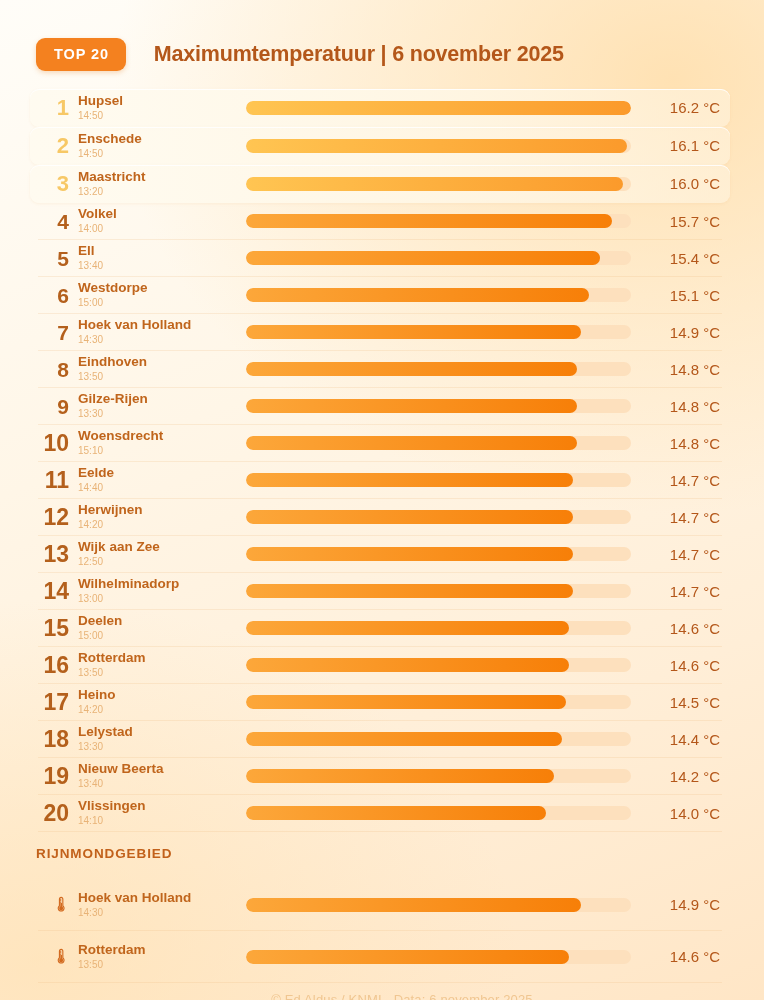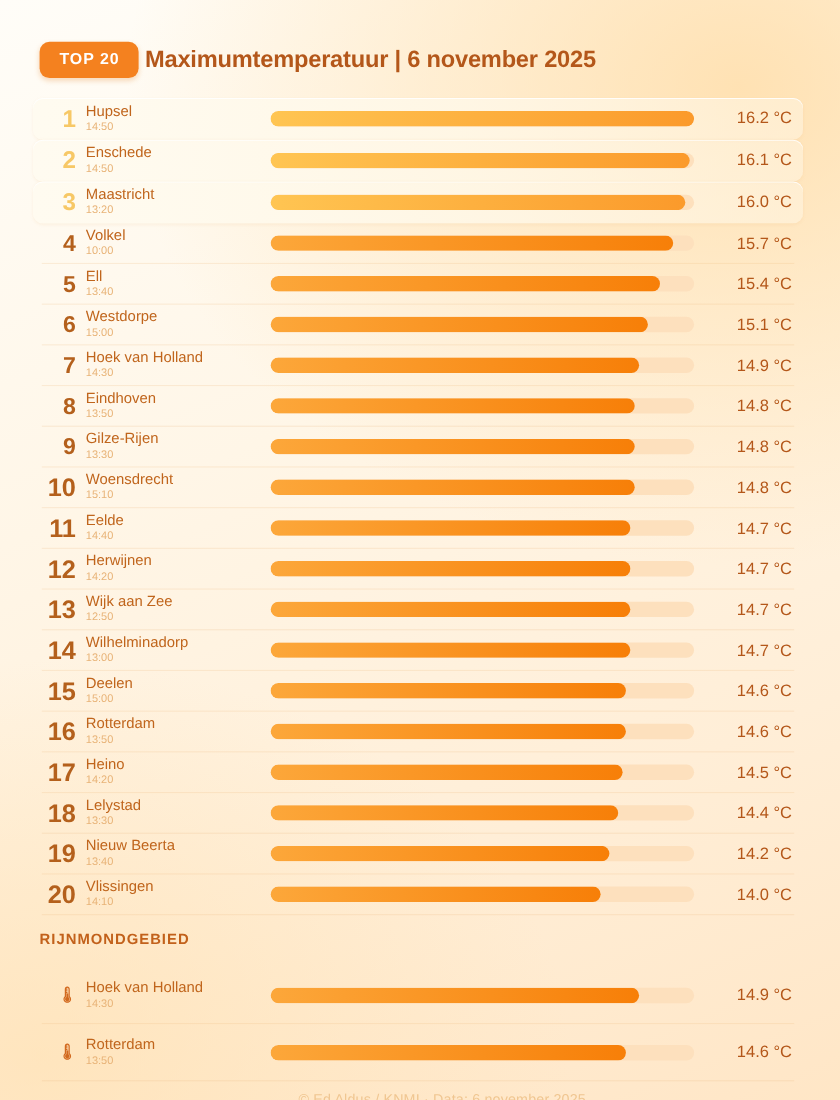--- a/index.html
+++ b/index.html
@@ -21,21 +21,21 @@
     background:
       radial-gradient(ellipse 900px 700px at 88% 8%, rgba(255,218,160,0.75) 0%, rgba(255,226,182,0.0) 62%),
       radial-gradient(ellipse 800px 600px at 5% 96%, rgba(255,222,170,0.55) 0%, rgba(255,231,195,0.0) 60%),
       linear-gradient(158deg, #fffdf8 0%, #fff6e7 38%, #ffeed7 72%, #ffe6c6 100%);
   }
 
   
   .header {
     display: flex;
     align-items: center;
-    gap: 6px;
+    gap: 28px;
     padding: 38px 0 0 36px;
   }
   .badge {
     background: #f4811f;
     color: #ffffff;
     font-size: 14.5px;
     font-weight: bold;
     letter-spacing: 0.9px;
     padding: 9px 17px 9px 18px;
     border-radius: 9px;
@@ -100,21 +100,21 @@
     padding-bottom: 1px;
   }
 
   .names {
     flex: 0 0 168px;
     width: 168px;
     overflow: hidden;
   }
   .city {
     font-size: 13.5px;
-    font-weight: normal;
+    font-weight: bold;
     color: #c0651c;
     line-height: 1.15;
     white-space: nowrap;
   }
   .time {
     font-size: 10px;
     color: #e8b377;
     line-height: 1.25;
     margin-top: 1px;
     white-space: nowrap;
@@ -224,21 +224,21 @@
           <div class="track">
             <div class="fill" style="width: 98%;"></div>
           </div>
         </div>
         <div class="value">16.0 °C</div>
       </div>
       <div class="row sep">
         <div class="rank">4</div>
         <div class="names">
           <div class="city">Volkel</div>
-          <div class="time">10:00</div>
+          <div class="time">14:00</div>
         </div>
         <div class="barwrap">
           <div class="track">
             <div class="fill hot" style="width: 95%;"></div>
           </div>
         </div>
         <div class="value">15.7 °C</div>
       </div>
       <div class="row sep">
         <div class="rank">5</div>

